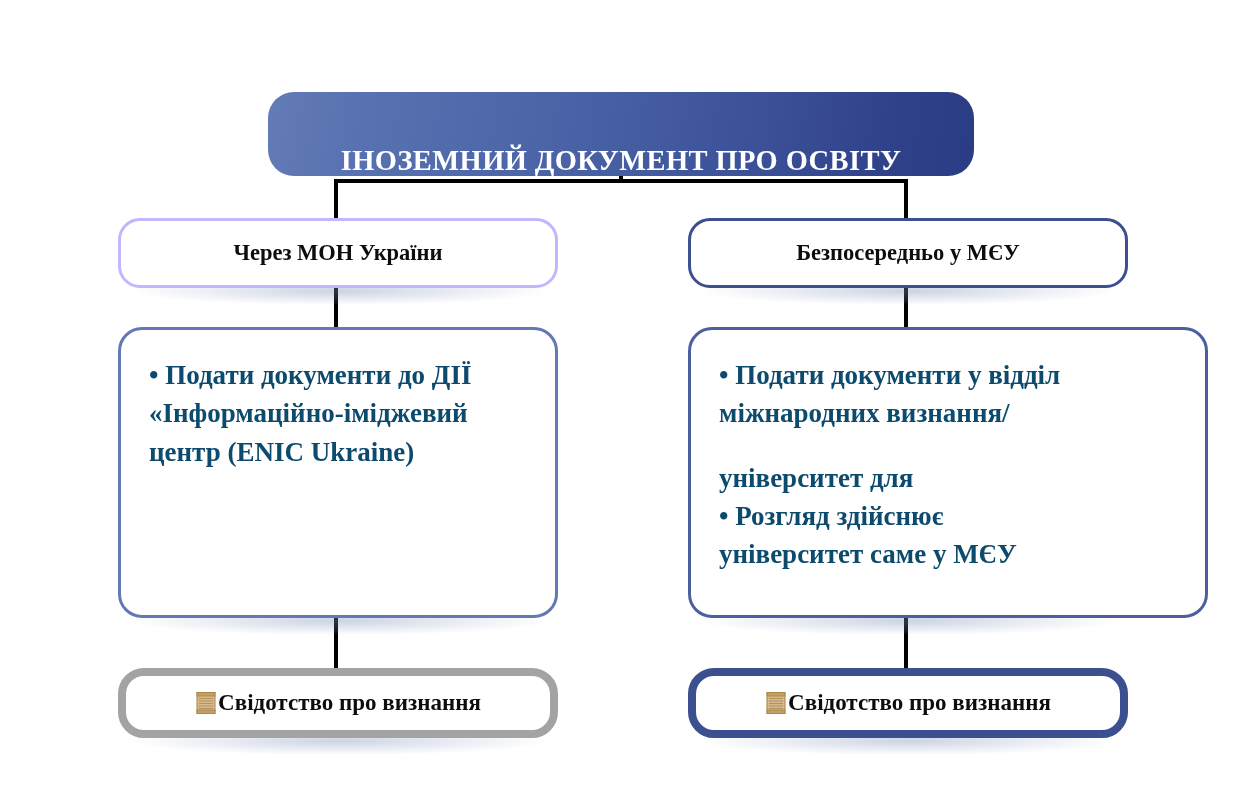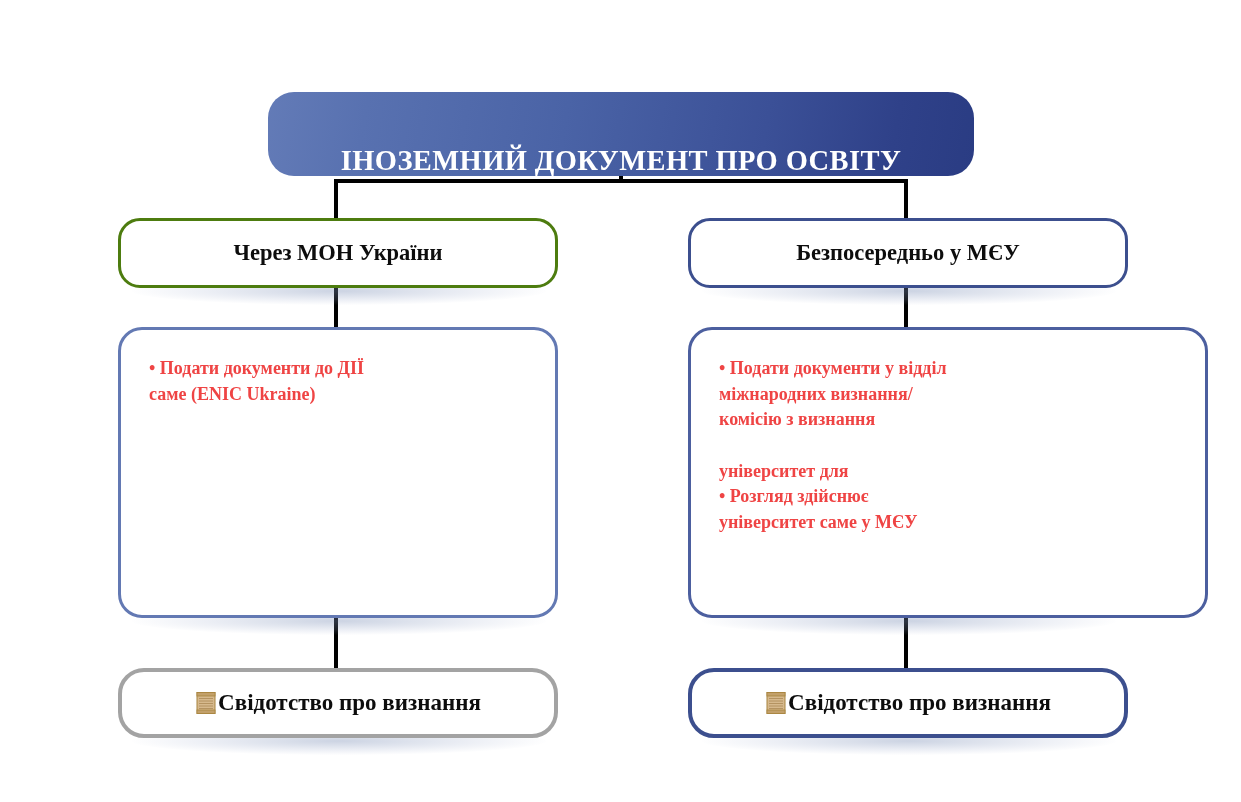--- a/index.html
+++ b/index.html
@@ -69,21 +69,21 @@
   
   .node {
     position: absolute;
     z-index: 3;
     background: #ffffff;
     box-sizing: border-box;
     border-radius: 22px;
   }
 
   .branch-box {
-    border: 3px solid #4d7c0f;
+    border: 3px solid #c4b5fd;
     display: flex;
     align-items: center;
     justify-content: center;
   }
   .branch-box.right-tone { border-color: #3c4f8e; }
   .branch-label {
     color: #0d0d0d;
     font-size: 22.5px;
     font-weight: bold;
     text-align: center;
@@ -91,30 +91,30 @@
   }
 
   .detail-box {
     border: 3px solid #6379b3;
     border-radius: 24px;
     padding: 26px 24px 20px 28px;
   }
   .detail-box.right-tone { border-color: #4c5f9f; }
 
   .bullet-line {
-    color: #ef4444;
-    font-size: 18px;
+    color: #0c4a6e;
+    font-size: 27px;
     font-weight: bold;
     line-height: 1.42;
   }
   .bullet-block { margin: 0 0 26px 0; }
   .bullet-block:last-child { margin-bottom: 0; }
 
   .result-box {
-    border: 4px solid #a3a3a3;
+    border: 8px solid #a3a3a3;
     border-radius: 26px;
     display: flex;
     align-items: center;
     justify-content: center;
   }
   .result-box.right-tone { border-color: #3c4f8e; }
   .result-inner {
     display: flex;
     align-items: center;
     justify-content: center;
@@ -173,21 +173,22 @@
     <div class="title-text">ІНОЗЕМНИЙ ДОКУМЕНТ ПРО ОСВІТУ</div>
   </div>
 
   <div class="node branch-box" style="left:118px; top:218px; width:440px; height:70px;">
     <div class="branch-label">Через МОН України</div>
   </div>
 
   <div class="node detail-box" style="left:118px; top:327px; width:440px; height:291px;">
     <div class="bullet-block">
       <div class="bullet-line">• Подати документи до ДІЇ</div>
-      <div class="bullet-line">саме (ENIC Ukraine)</div>
+      <div class="bullet-line">«Інформаційно-іміджевий</div>
+      <div class="bullet-line">центр (ENIC Ukraine)</div>
     </div>
   </div>
 
   <div class="node result-box" style="left:118px; top:668px; width:440px; height:70px;">
     <div class="result-inner">
       <span class="scroll-icon">
         <svg width="22" height="26" viewBox="0 0 22 26">
           <rect x="2" y="2.5" width="18" height="21" fill="#d6b98d" stroke="#a8843f" stroke-width="1"></rect>
           <rect x="2" y="2.5" width="18" height="3.5" fill="#c2a06a" stroke="#a8843f" stroke-width="0.8"></rect>
           <rect x="2" y="20" width="18" height="3.5" fill="#c2a06a" stroke="#a8843f" stroke-width="0.8"></rect>
@@ -203,21 +204,20 @@
   </div>
 
   <div class="node branch-box right-tone" style="left:688px; top:218px; width:440px; height:70px;">
     <div class="branch-label">Безпосередньо у МЄУ</div>
   </div>
 
   <div class="node detail-box right-tone" style="left:688px; top:327px; width:520px; height:291px;">
     <div class="bullet-block">
       <div class="bullet-line">• Подати документи у відділ</div>
       <div class="bullet-line">міжнародних визнання/</div>
-      <div class="bullet-line">комісію з визнання</div>
     </div>
     <div class="bullet-block">
       <div class="bullet-line">університет для</div>
       <div class="bullet-line">• Розгляд здійснює</div>
       <div class="bullet-line">університет саме у МЄУ</div>
     </div>
   </div>
 
   <div class="node result-box right-tone" style="left:688px; top:668px; width:440px; height:70px;">
     <div class="result-inner">

